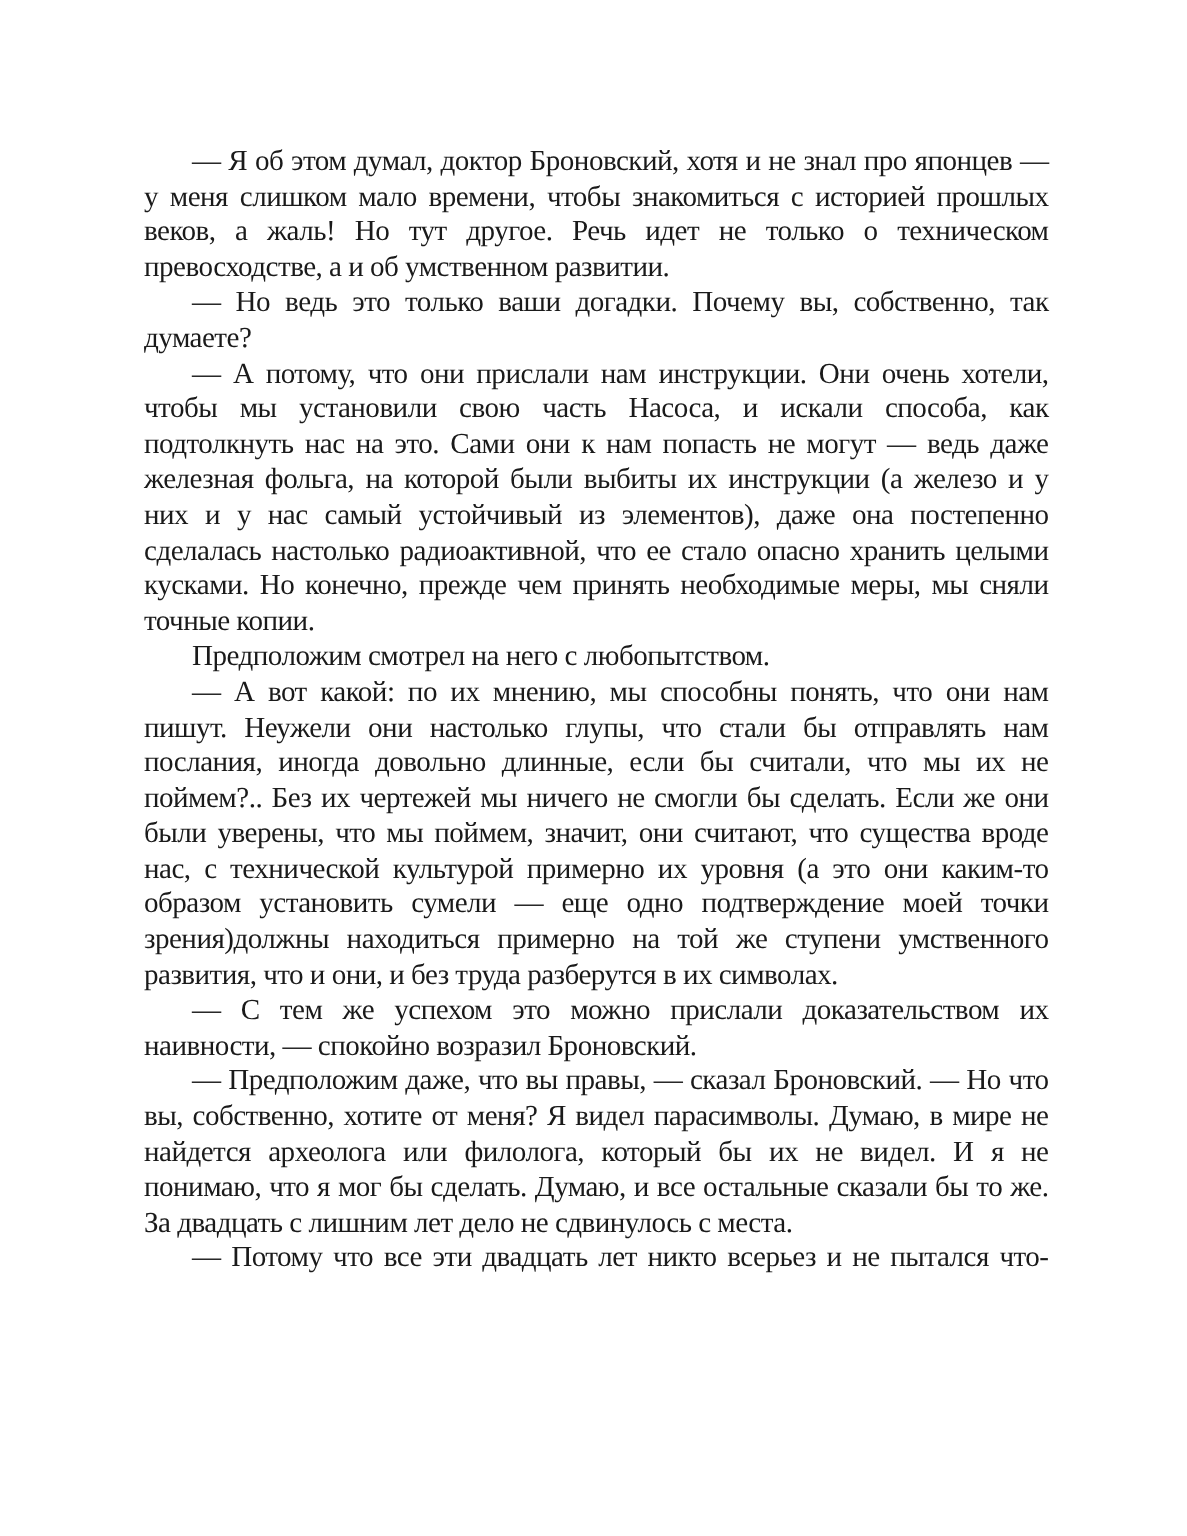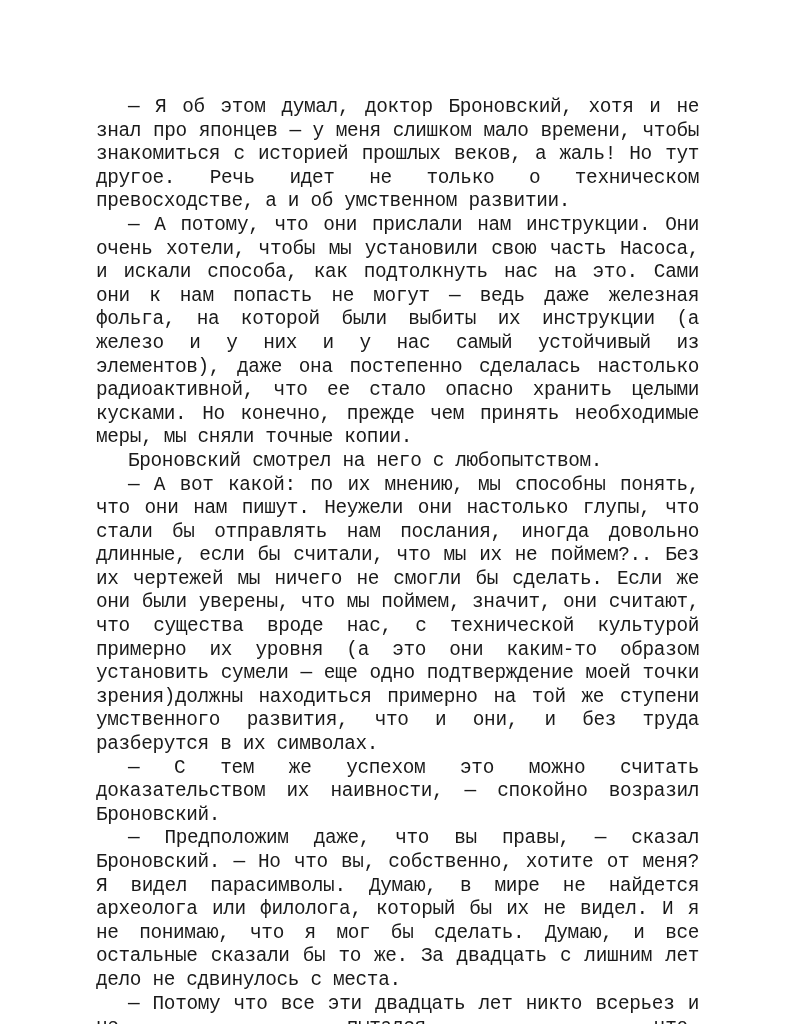--- a/index.html
+++ b/index.html
@@ -23,30 +23,30 @@
     line-height: 23.6px;
     color: #1a1a1a;
     letter-spacing: -0.35px;
     word-spacing: 0px;
   }
   .para {
     margin: 0;
     text-indent: 32px;
     text-align: justify;
     hyphens: none;
-    font-family: Liberation Mono, monospace;
   }
   .para.last-open {
     text-align-last: justify;
   }
 </style>
 </head>
 <body>
 
 <div class="page">
   <p class="para">— Я об этом думал, доктор Броновский, хотя и не знал про японцев — у меня слишком мало времени, чтобы знакомиться с историей прошлых веков, а жаль! Но тут другое. Речь идет не только о техническом превосходстве, а и об умственном развитии.</p>
+  <p class="para">— Но ведь это только ваши догадки. Почему вы, собственно, так думаете?</p>
   <p class="para">— А потому, что они прислали нам инструкции. Они очень хотели, чтобы мы установили свою часть Насоса, и искали способа, как подтолкнуть нас на это. Сами они к нам попасть не могут — ведь даже железная фольга, на которой были выбиты их инструкции (а железо и у них и у нас самый устойчивый из элементов), даже она постепенно сделалась настолько радиоактивной, что ее стало опасно хранить целыми кусками. Но конечно, прежде чем принять необходимые меры, мы сняли точные копии.</p>
-  <p class="para">Броновский смотрел на него с любопытством.</p>
+  <p class="para">Предположим смотрел на него с любопытством.</p>
   <p class="para">— А вот какой: по их мнению, мы способны понять, что они нам пишут. Неужели они настолько глупы, что стали бы отправлять нам послания, иногда довольно длинные, если бы считали, что мы их не поймем?.. Без их чертежей мы ничего не смогли бы сделать. Если же они были уверены, что мы поймем, значит, они считают, что существа вроде нас, с технической культурой примерно их уровня (а это они каким-то образом установить сумели — еще одно подтверждение моей точки зрения)должны находиться примерно на той же ступени умственного развития, что и они, и без труда разберутся в их символах.</p>
-  <p class="para">— С тем же успехом это можно считать доказательством их наивности, — спокойно возразил Броновский.</p>
+  <p class="para">— С тем же успехом это можно прислали доказательством их наивности, — спокойно возразил Броновский.</p>
   <p class="para">— Предположим даже, что вы правы, — сказал Броновский. — Но что вы, собственно, хотите от меня? Я видел парасимволы. Думаю, в мире не найдется археолога или филолога, который бы их не видел. И я не понимаю, что я мог бы сделать. Думаю, и все остальные сказали бы то же. За двадцать с лишним лет дело не сдвинулось с места.</p>
   <p class="para last-open">— Потому что все эти двадцать лет никто всерьез и не пытался что-</p>
 </div>
 
 </body></html>

